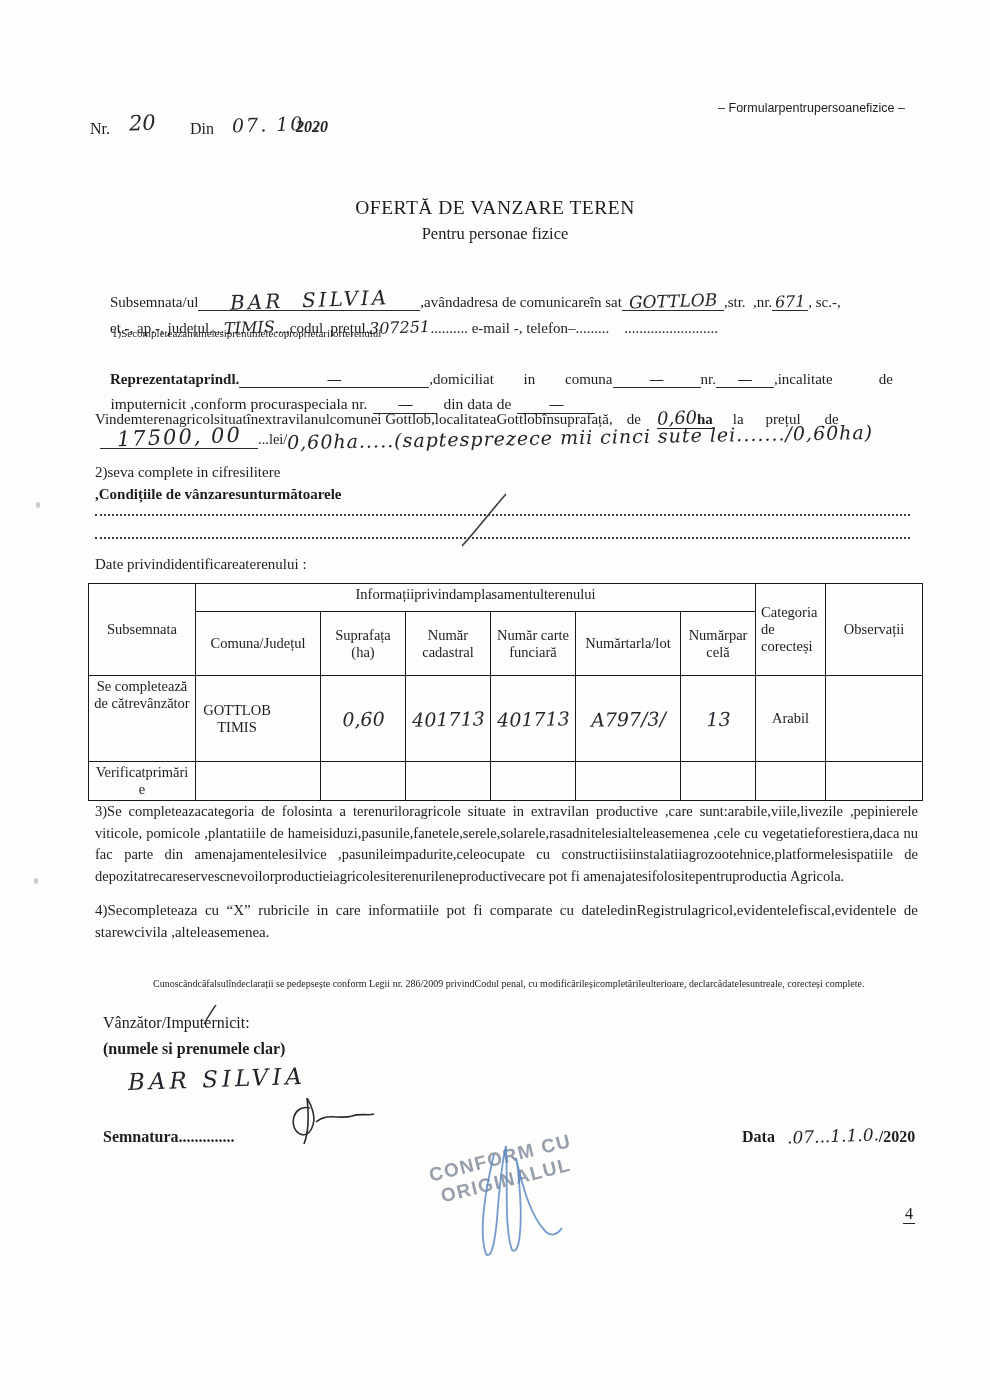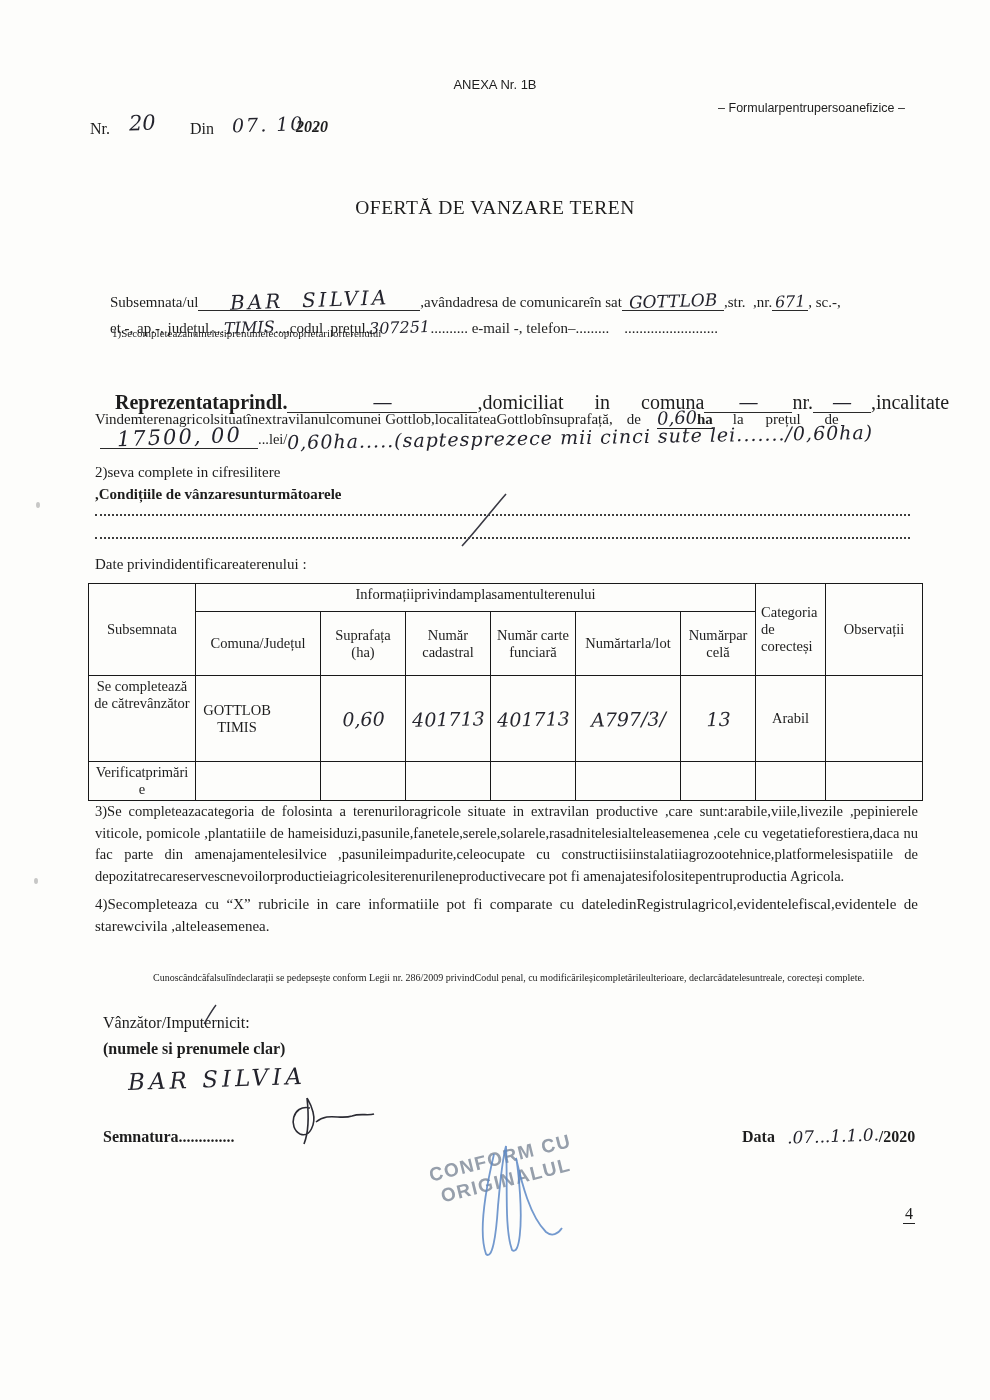--- a/index.html
+++ b/index.html
@@ -23,41 +23,44 @@
          letter-spacing:1.5px;font-size:19px;line-height:23px;text-align:center;
          transform:rotate(-14deg);opacity:.9;}
   .speck{position:absolute;width:4px;height:6px;background:#9a9a9a;border-radius:50%;opacity:.55;}
   p{margin:0;}
 </style>
 </head>
 <body>
 
 <div class="page">
 
-  <div class="abs ctr" style="top:77px;font-family:'Liberation Sans',sans-serif;font-size:13px;">ANEXA Nr. 1B</div>
   <div class="abs" style="top:101px;right:85px;font-family:'Liberation Sans',sans-serif;font-size:12.5px;">– Formularpentrupersoanefizice –</div>
 
   <div class="abs" style="top:120px;left:90px;font-size:16px;">Nr.</div>
   <div class="abs hw hwrot" style="top:111px;left:129px;font-size:21px;">20</div>
   <div class="abs" style="top:120px;left:190px;font-size:16px;">Din</div>
   <div class="abs hw hwrot" style="top:113px;left:232px;font-size:19px;letter-spacing:2px;">07. 10 .</div>
   <div class="abs b" style="top:118px;left:296px;font-size:16px;font-style:italic;">2020</div>
 
   <div class="abs ctr" style="top:197px;font-size:19.5px;letter-spacing:.5px;">OFERTĂ DE VANZARE TEREN</div>
+  <div class="abs ctr" style="top:224px;font-size:16.5px;">Pentru personae fizice</div>
 
   <div class="abs pre" style="top:273px;left:95px;width:825px;font-size:15px;">
     <span>Subsemnata/ul</span><span class="blank" style="width:222px;"><span class="hw hwrot" style="font-size:20px;letter-spacing:3px;">BAR  SILVIA</span></span><span>,avândadresa de comunicareîn sat</span><span class="blank" style="width:102px;"><span class="hw hwrot" style="font-size:17px;">GOTTLOB</span></span><span>,str.  ,nr.</span><span class="blank" style="width:36px;"><span class="hw hwrot" style="font-size:16px;">671</span></span><span>, sc.-,</span>
   </div>
   <div class="abs pre" style="top:301px;left:95px;width:825px;font-size:15px;">
     <span>et.-, ap.-, județul....</span><span class="hw hwrot" style="font-size:16px;">TIMIS</span><span>...,codul  prețul.</span><span class="hw hwrot" style="font-size:16px;">307251</span><span>.......... e-mail -, telefon–.........    .........................</span>
   </div>
 
   <div class="abs" style="top:327px;left:112px;font-size:11px;">1)Secompleteazanumelesiprenumelecoproprietarilorterenului</div>
-  <div class="abs pre" style="top:368px;left:95px;width:825px;font-size:20px;">
+  <div class="abs pre" style="top:354px;left:95px;width:825px;font-size:15px;">
     <span class="b">Reprezentataprindl.</span><span class="blank" style="width:190px;"><span class="hw">—</span></span><span style="word-spacing:26px;">,domiciliat in comuna</span><span class="blank" style="width:88px;"><span class="hw">—</span></span><span>nr.</span><span class="blank" style="width:58px;"><span class="hw">—</span></span><span>,incalitate</span><span style="display:inline-block;width:46px;"></span><span>de</span>
+  </div>
+  <div class="abs pre" style="top:377px;left:95px;font-size:15.5px;">
+    <span>imputernicit ,conform procuraspeciala nr.</span><span class="blank" style="width:64px;margin:0 6px;"><span class="hw">—</span></span><span>din data de</span><span class="blank" style="width:78px;margin-left:6px;"><span class="hw">—</span></span>
   </div>
 
   <div class="abs" style="top:407px;left:95px;width:825px;font-size:15px;">
     <span>Vindemterenagricolsituatînextravilanulcomunei Gottlob,localitateaGottlobînsuprafață,</span><span style="margin-left:14px;">de</span><span style="margin-left:16px;border-bottom:1.6px solid #222;display:inline-block;"><span class="hw hwrot" style="font-size:18px;">0,60</span><span class="b">ha</span></span><span style="margin-left:20px;">la</span><span style="margin-left:22px;">prețul</span><span style="margin-left:24px;">de</span>
   </div>
   <div class="abs" style="top:426px;left:100px;width:820px;">
     <span class="blank" style="width:158px;"><span class="hw hwrot" style="font-size:21px;letter-spacing:2px;">17500, 00</span></span><span style="font-size:14.5px;text-align:right;">...lei/</span><span class="hw" style="font-size:19px;display:inline-block;transform:rotate(-1deg);letter-spacing:1px;">0,60ha.....(saptesprezece mii cinci sute lei......./0,60ha)</span>
   </div>
 
   <div class="abs" style="top:464px;left:95px;font-size:15px;">2)seva complete in cifresilitere</div>
@@ -118,21 +121,21 @@
       <td></td>
       <td></td>
       <td></td>
       <td></td>
     </tr>
   </tbody>
     </table>
 
   <div class="abs" style="top:801px;left:95px;width:823px;">
     <p style="font-size:14.5px;line-height:21.5px;text-align:justify;">3)Se completeazacategoria de folosinta a terenuriloragricole situate in extravilan productive ,care sunt:arabile,viile,livezile ,pepinierele viticole, pomicole ,plantatiile de hameisiduzi,pasunile,fanetele,serele,solarele,rasadnitelesialteleasemenea ,cele cu vegetatieforestiera,daca nu fac parte din amenajamentelesilvice ,pasunileimpadurite,celeocupate cu constructiisiinstalatiiagrozootehnice,platformelesispatiile de depozitatrecareservescnevoilorproductieiagricolesiterenurileneproductivecare pot fi amenajatesifolositepentruproductia Agricola.</p>
-    <p style="font-size:15px;line-height:22px;text-align:justify;margin-top:6px;">4)Secompleteaza cu “X” rubricile in care informatiile pot fi comparate cu dateledinRegistrulagricol,evidentelefiscal,evidentele de starewcivila ,alteleasemenea.</p>
+    <p style="font-size:15px;line-height:22px;text-align:justify;margin-top:12px;">4)Secompleteaza cu “X” rubricile in care informatiile pot fi comparate cu dateledinRegistrulagricol,evidentelefiscal,evidentele de starewcivila ,alteleasemenea.</p>
     <p style="font-size:10px;line-height:25px;text-align:justify;text-indent:58px;margin-top:28px;">Cunoscândcăfalsulîndeclarații se pedepsește conform Legii nr. 286/2009 privindCodul penal, cu modificărileșicompletărileulterioare, declarcădatelesuntreale, corecteși complete.</p>
   </div>
 
   <div class="abs" style="top:1014px;left:103px;font-size:16px;">Vânzător/Imputernicit:</div>
   <svg class="abs" style="top:1004px;left:200px;" width="20" height="22">
     <path d="M4,20 C8,13 13,5 16,1" stroke="#34343e" stroke-width="1.4" fill="none"></path>
   </svg>
   <div class="abs b" style="top:1040px;left:103px;font-size:16px;">(numele si prenumele clar)</div>
   <div class="abs hw hwrot" style="top:1066px;left:128px;font-size:23px;letter-spacing:4px;">BAR  SILVIA</div>
 

